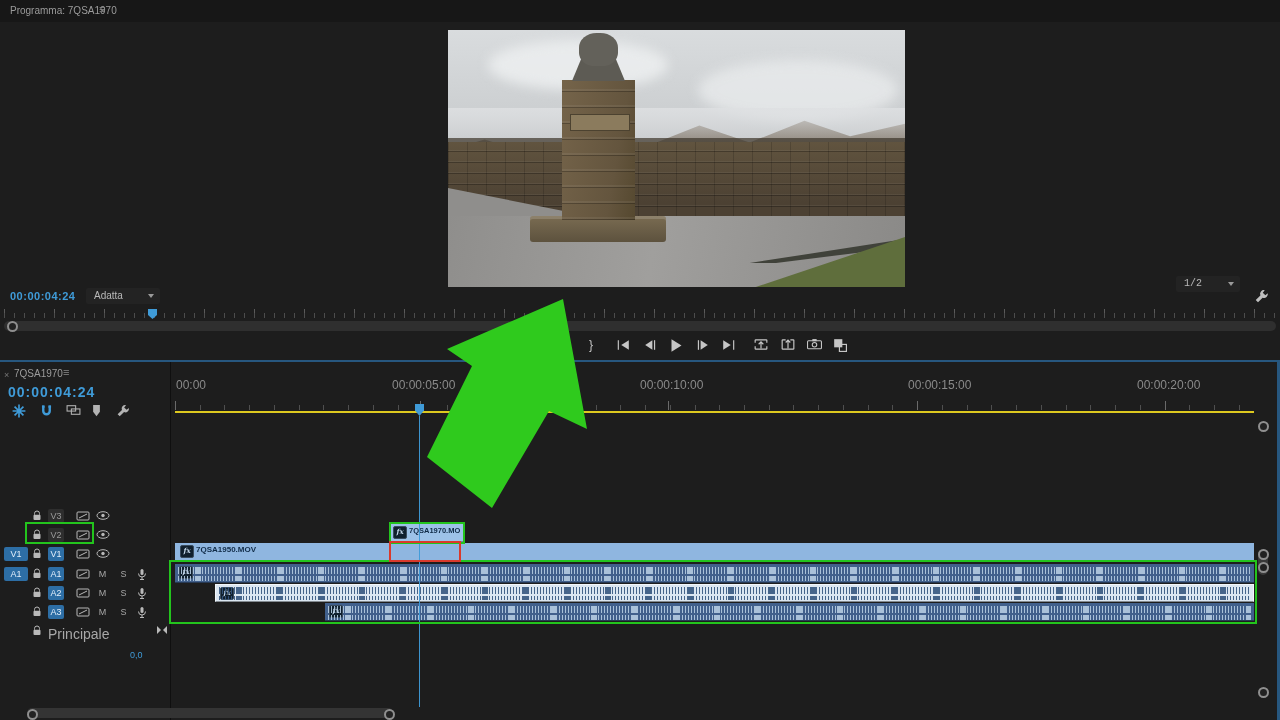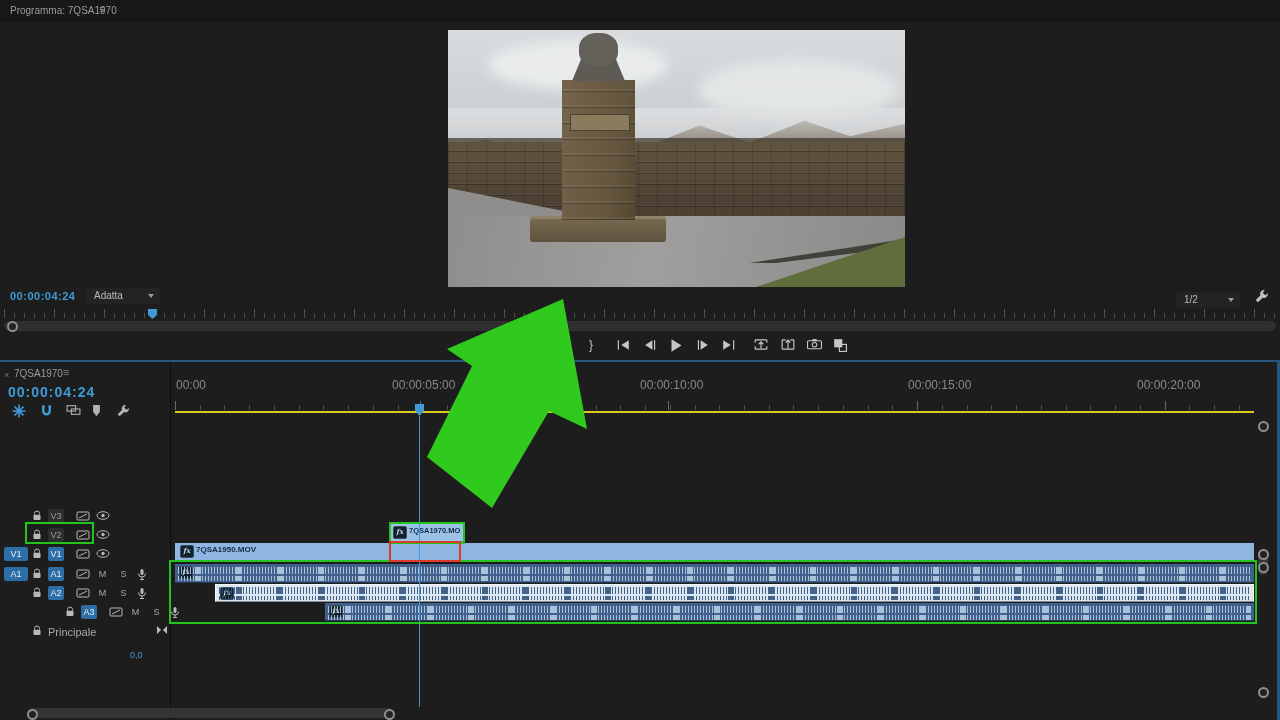--- a/index.html
+++ b/index.html
@@ -129,21 +129,21 @@
     <div class="plaque"></div>
     <div class="bustchest"></div>
     <div class="bust"></div>
   </div>
 
   <div class="abs pm-timecode">00:00:04:24</div>
   <div class="abs dropdown" style="left:86px;top:288px;width:74px;">
     <span>Adatta</span>
     <span class="caret" style="right:6px;top:6px;"></span>
   </div>
-  <div class="abs dropdown" style="left:1176px;top:292px;width:64px;">
+  <div class="abs dropdown" style="left:1176px;top:276px;width:64px;font-family:Liberation Mono, monospace;">
     <span>1/2</span>
     <span class="caret" style="right:6px;top:6px;"></span>
   </div>
   <div class="abs" style="left:1254px;top:289px;">
     <svg width="15" height="15" viewBox="0 0 12 12">
         <path d="M11 3.4a3 3 0 0 1-4.1 3.5L3.2 10.6 1.4 8.8l3.7-3.7A3 3 0 0 1 8.6 1L7 2.9l2.1 2.1z" fill="#c0c0c0"></path>
       </svg>
   </div>
 
   <div class="abs pm-ticksB"></div>
@@ -368,21 +368,21 @@
     <span class="msbtn" style="left:96px;">M</span>
     <span class="msbtn" style="left:117px;">S</span>
     <span class="micpos">
         <svg width="10" height="13" viewBox="0 0 10 12">
           <rect x="3.5" y="0.5" width="3" height="6" rx="1.5" fill="#b9b9b9"></rect>
           <path d="M1.5 5a3.5 3.5 0 0 0 7 0" fill="none" stroke="#b9b9b9"></path>
           <path d="M5 8.5v2M3 11h4" stroke="#b9b9b9"></path>
         </svg>
       </span>
   </div>
-  <div class="trackrow" style="top:603px;margin-left:33px;">
+  <div class="trackrow" style="top:603px;">
     <span class="lockpos">
         <svg width="10" height="12" viewBox="0 0 10 11">
           <path d="M2.5 4.2V3a2.5 2.5 0 0 1 5 0v1.2" fill="none" stroke="#b9b9b9"></path>
           <rect x="1.5" y="4.2" width="7" height="5.3" rx="1" fill="#b9b9b9"></rect>
         </svg>
       </span>
     <span class="chip on">A3</span>
     <span class="syncpos">
         <svg width="14" height="10" viewBox="0 0 14 10">
           <rect x="1" y="1" width="12" height="8" rx="1" fill="none" stroke="#b9b9b9"></rect>
@@ -400,21 +400,21 @@
       </span>
   </div>
 
   <div class="trackrow" style="top:622px;">
     <span class="lockpos">
         <svg width="10" height="12" viewBox="0 0 10 11">
           <path d="M2.5 4.2V3a2.5 2.5 0 0 1 5 0v1.2" fill="none" stroke="#b9b9b9"></path>
           <rect x="1.5" y="4.2" width="7" height="5.3" rx="1" fill="#b9b9b9"></rect>
         </svg>
       </span>
-    <span class="abs" style="left:48px;top:4px;font-size:11px;color:#a8a8a8;">Principale</span>
+    <span class="abs" style="left:48px;top:4px;font-size:14px;color:#a8a8a8;">Principale</span>
     <span class="abs" style="left:130px;top:4px;font-size:9px;color:#3f9bd8;margin-top:24px;">0,0</span>
     <span class="abs" style="left:156px;top:3px;">
         <svg width="12" height="10" viewBox="0 0 12 10">
           <path d="M1 1l4 4-4 4zM11 1L7 5l4 4z" fill="#b9b9b9"></path>
         </svg>
       </span>
   </div>
 
   <div class="clip" style="left:391px;top:524px;width:72px;height:18px;background:#9dc2e8;border-bottom:1px solid rgba(0,0,0,.3);">
     <span class="fx" style="left:2px;top:2px;">fx</span>

